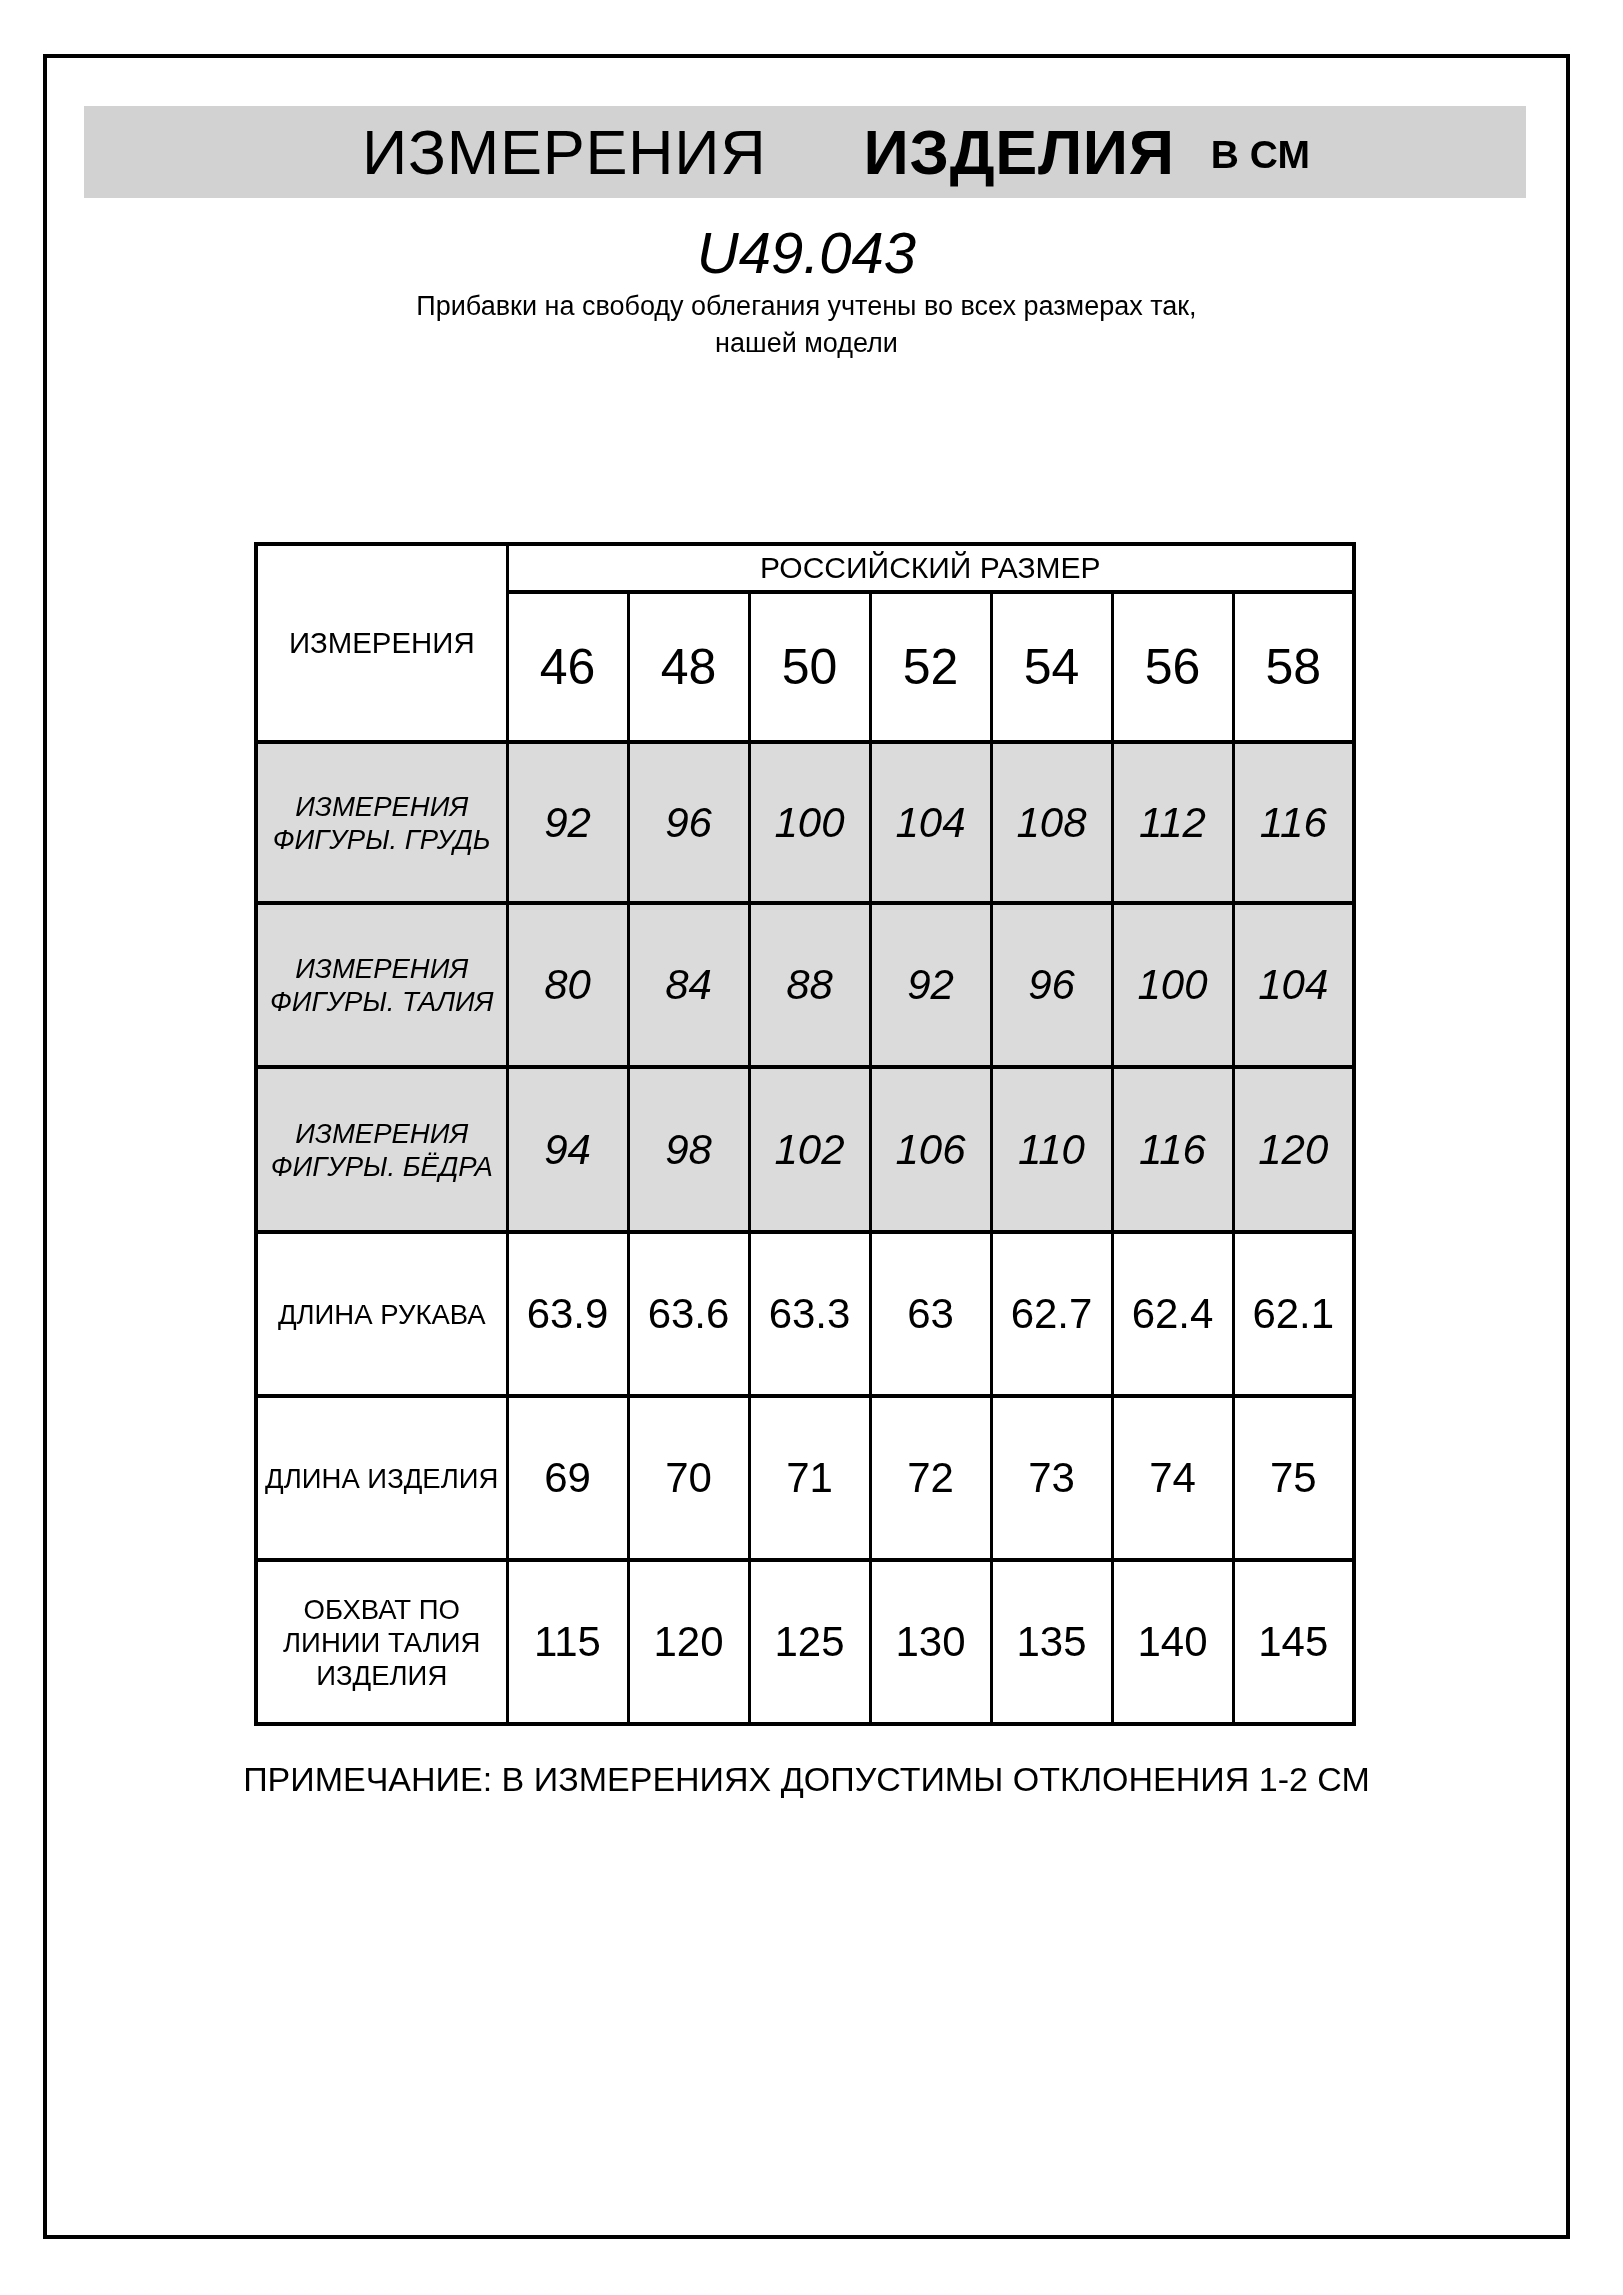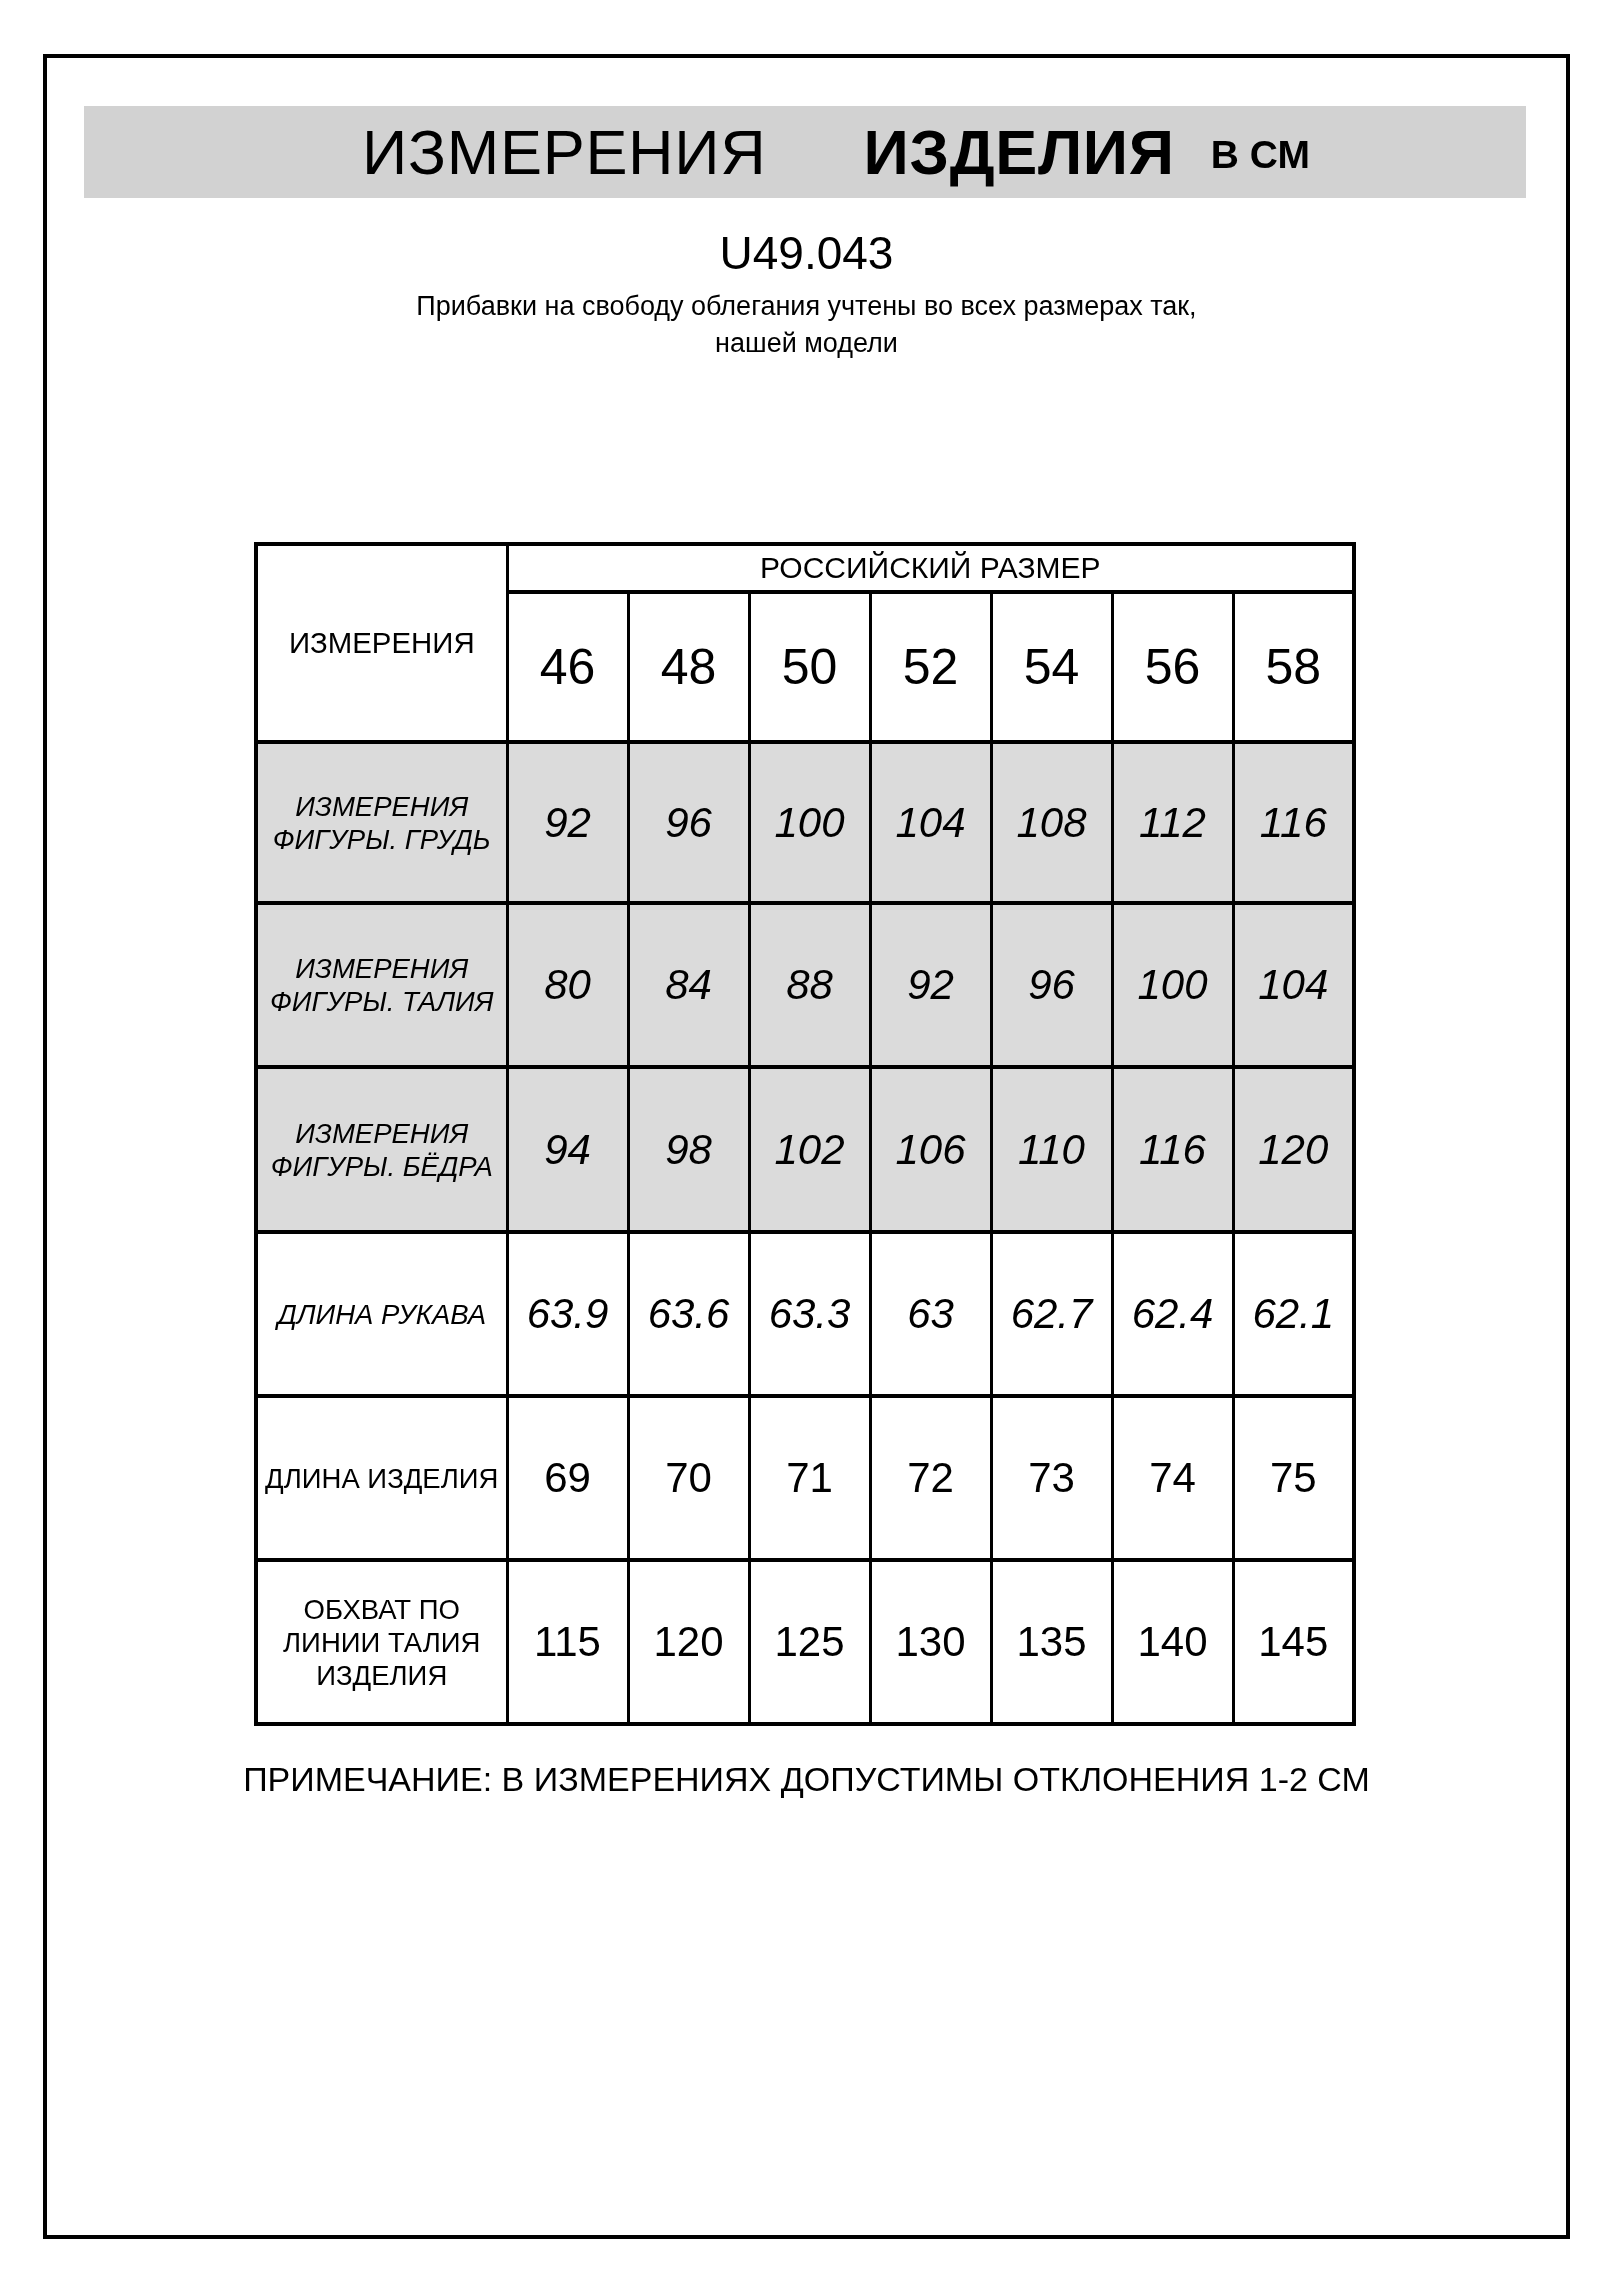--- a/index.html
+++ b/index.html
@@ -65,23 +65,24 @@
     margin-left:36px;
     position:relative;
     top:2.6px;
   }
   
   .product-code{
     position:absolute;
     left:0;top:169px;
     width:100%;
     text-align:center;
-    font-size:46px;
+    font-size:58px;
     font-weight:400;
     line-height:52px;
+    font-style:italic;
   }
   .description{
     position:absolute;
     left:0;top:230px;
     width:100%;
     text-align:center;
     font-size:27px;
     line-height:37px;
   }
   
@@ -102,21 +103,21 @@
     padding:0;
     font-weight:400;
   }
   .col-label{width:251px;}
   .col-size{width:121px;}
   tr.row-group-header{height:48px;}
   tr.row-sizes{height:150px;}
   tr.row-d1{height:161px;}
   tr.row-d2{height:164px;}
   tr.row-d3{height:165px;}
-  tr.row-d4{height:164px;font-style:italic;}
+  tr.row-d4{height:164px;}
   tr.row-d5{height:164px;}
   tr.row-d6{height:164px;}
   .corner-cell{
     font-size:29.4px;
     background:#ffffff;
   }
   .group-cell{
     font-size:30px;
     border-bottom-width:5.9px;
     background:#ffffff;

